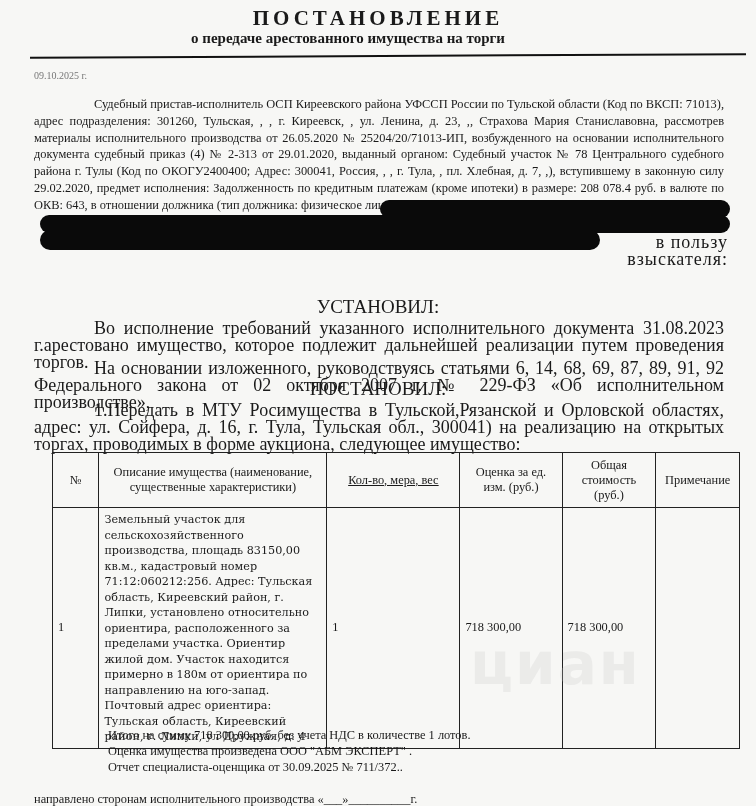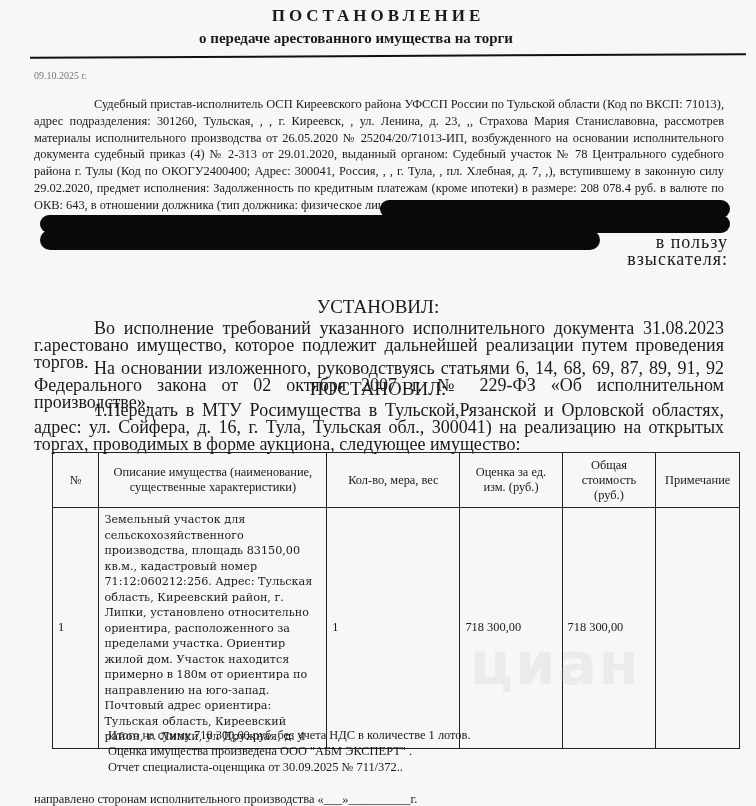--- a/index.html
+++ b/index.html
@@ -3,23 +3,23 @@
 <meta charset="utf-8">
 <style>
   html, body { margin:0; padding:0; }
   body {
     width:756px; height:806px; overflow:hidden; position:relative;
     background:#f7f7f5;
     font-family:"Liberation Serif", serif; color:#1a1a1a;
   }
   .page { position:absolute; left:0; top:0; width:756px; height:806px; }
   .title { position:absolute; top:6px; left:0; width:756px; text-align:center;
-    font-size:17px; font-weight:bold; letter-spacing:4px; }
+    font-size:21px; font-weight:bold; letter-spacing:4px; }
   .subtitle { position:absolute; top:30px; left:0; width:696px; text-align:center;
-    font-size:15px; font-weight:bold;margin-left:8px; }
+    font-size:15px; font-weight:bold; }
   .rule { position:absolute; top:55px; left:30px; width:716px; height:2px; background:#111; transform:rotate(-0.3deg); }
   .date { position:absolute; top:70px; left:34px; font-size:10px; color:#777; }
   .para { position:absolute; left:34px; width:690px; font-size:12.4px; line-height:16.8px; text-align:justify; }
   .p1 { top:96px; }
   .indent { text-indent:60px; }
   .redact { position:absolute; background:#0a0a0a; border-radius:10px; }
   .heading { position:absolute; left:0; width:756px; text-align:center; font-size:19px; }
   .block { position:absolute; left:34px; width:690px; font-size:18px; line-height:16.8px; text-align:justify; }
   table.items { position:absolute; left:52px; top:452px; width:688px; border-collapse:collapse; font-size:12.4px; }
   table.items th, table.items td { border:1px solid #222; vertical-align:middle; padding:3px 5px; font-weight:normal; }
@@ -49,21 +49,21 @@
   <div class="block indent" style="top:360px;">На основании изложенного, руководствуясь статьями 6, 14, 68, 69, 87, 89, 91, 92 Федерального закона от 02 октября 2007 г. № 229-ФЗ «Об исполнительном производстве»,</div>
 
   <div class="heading" style="top:378px;">ПОСТАНОВИЛ:</div>
   <div class="block indent" style="top:402px;">1.Передать в МТУ Росимущества в Тульской,Рязанской и Орловской областях, адрес: ул. Сойфера, д. 16, г. Тула, Тульская обл., 300041) на реализацию на открытых торгах, проводимых в форме аукциона, следующее имущество:</div>
 
   <table class="items">
     <thead>
       <tr>
         <th style="width:34px;">№</th>
         <th style="width:210px;">Описание имущества (наименование, существенные характеристики)</th>
-        <th style="width:118px;">Кол-во, мера, вес</th>
+        <th style="width:118px;text-decoration:underline;">Кол-во, мера, вес</th>
         <th style="width:88px;">Оценка за ед. изм. (руб.)</th>
         <th style="width:80px;">Общая стоимость (руб.)</th>
         <th style="width:70px;">Примечание</th>
       </tr>
     </thead>
     <tbody>
       <tr>
         <td>1</td>
         <td class="desc">Земельный участок для сельскохозяйственного производства, площадь 83150,00 кв.м., кадастровый номер 71:12:060212:256. Адрес: Тульская область, Киреевский район, г. Липки, установлено относительно ориентира, расположенного за пределами участка. Ориентир жилой дом. Участок находится примерно в 180м от ориентира по направлению на юго-запад. Почтовый адрес ориентира: Тульская область, Киреевский район, г. Липки, ул Дружная, д. 4</td>
         <td>1</td>

